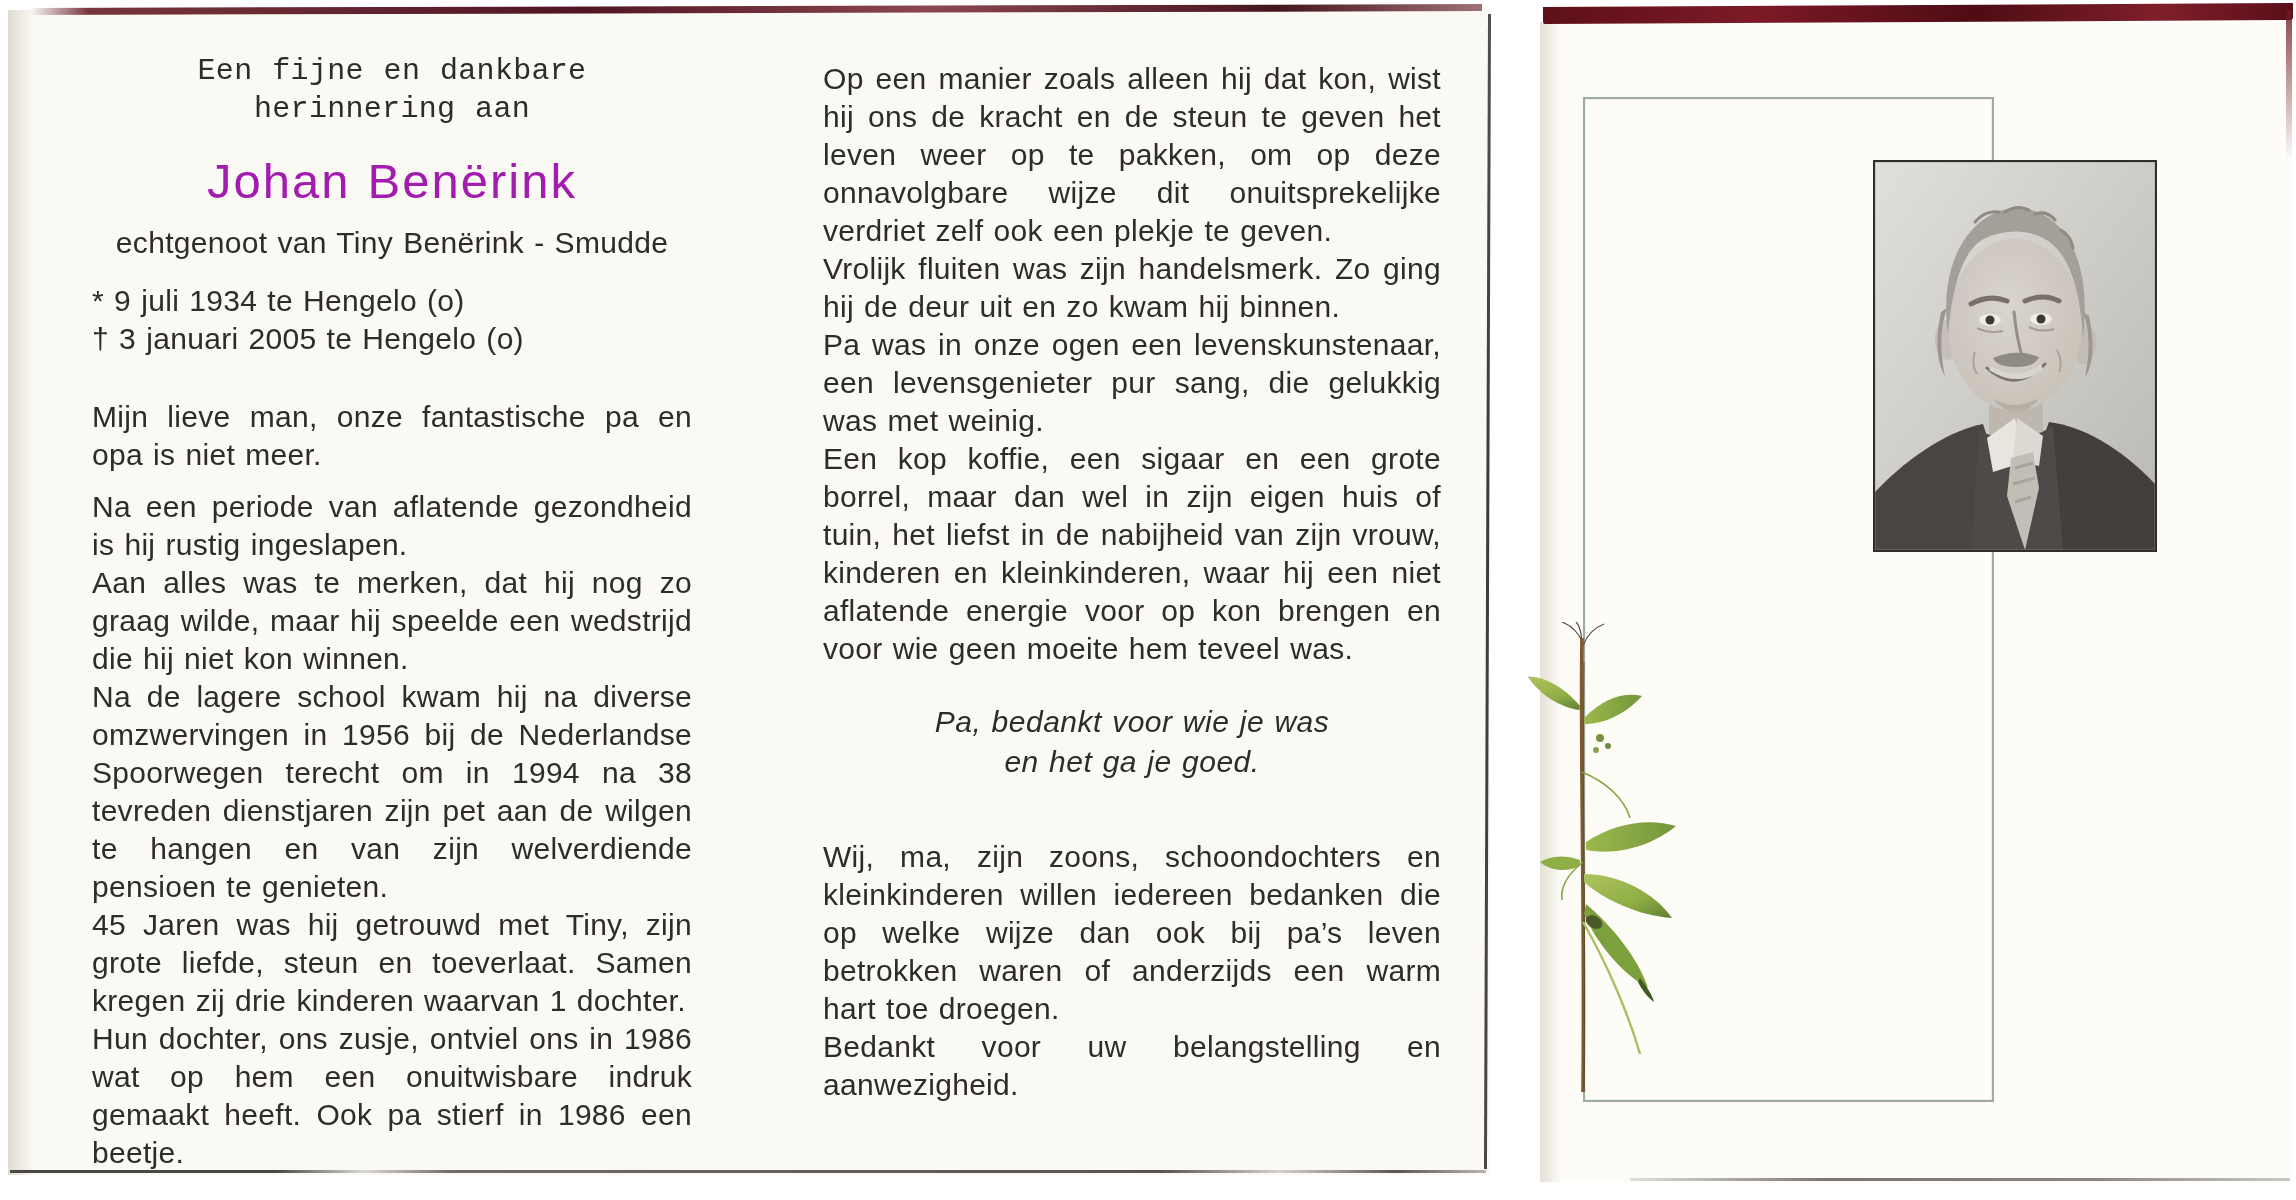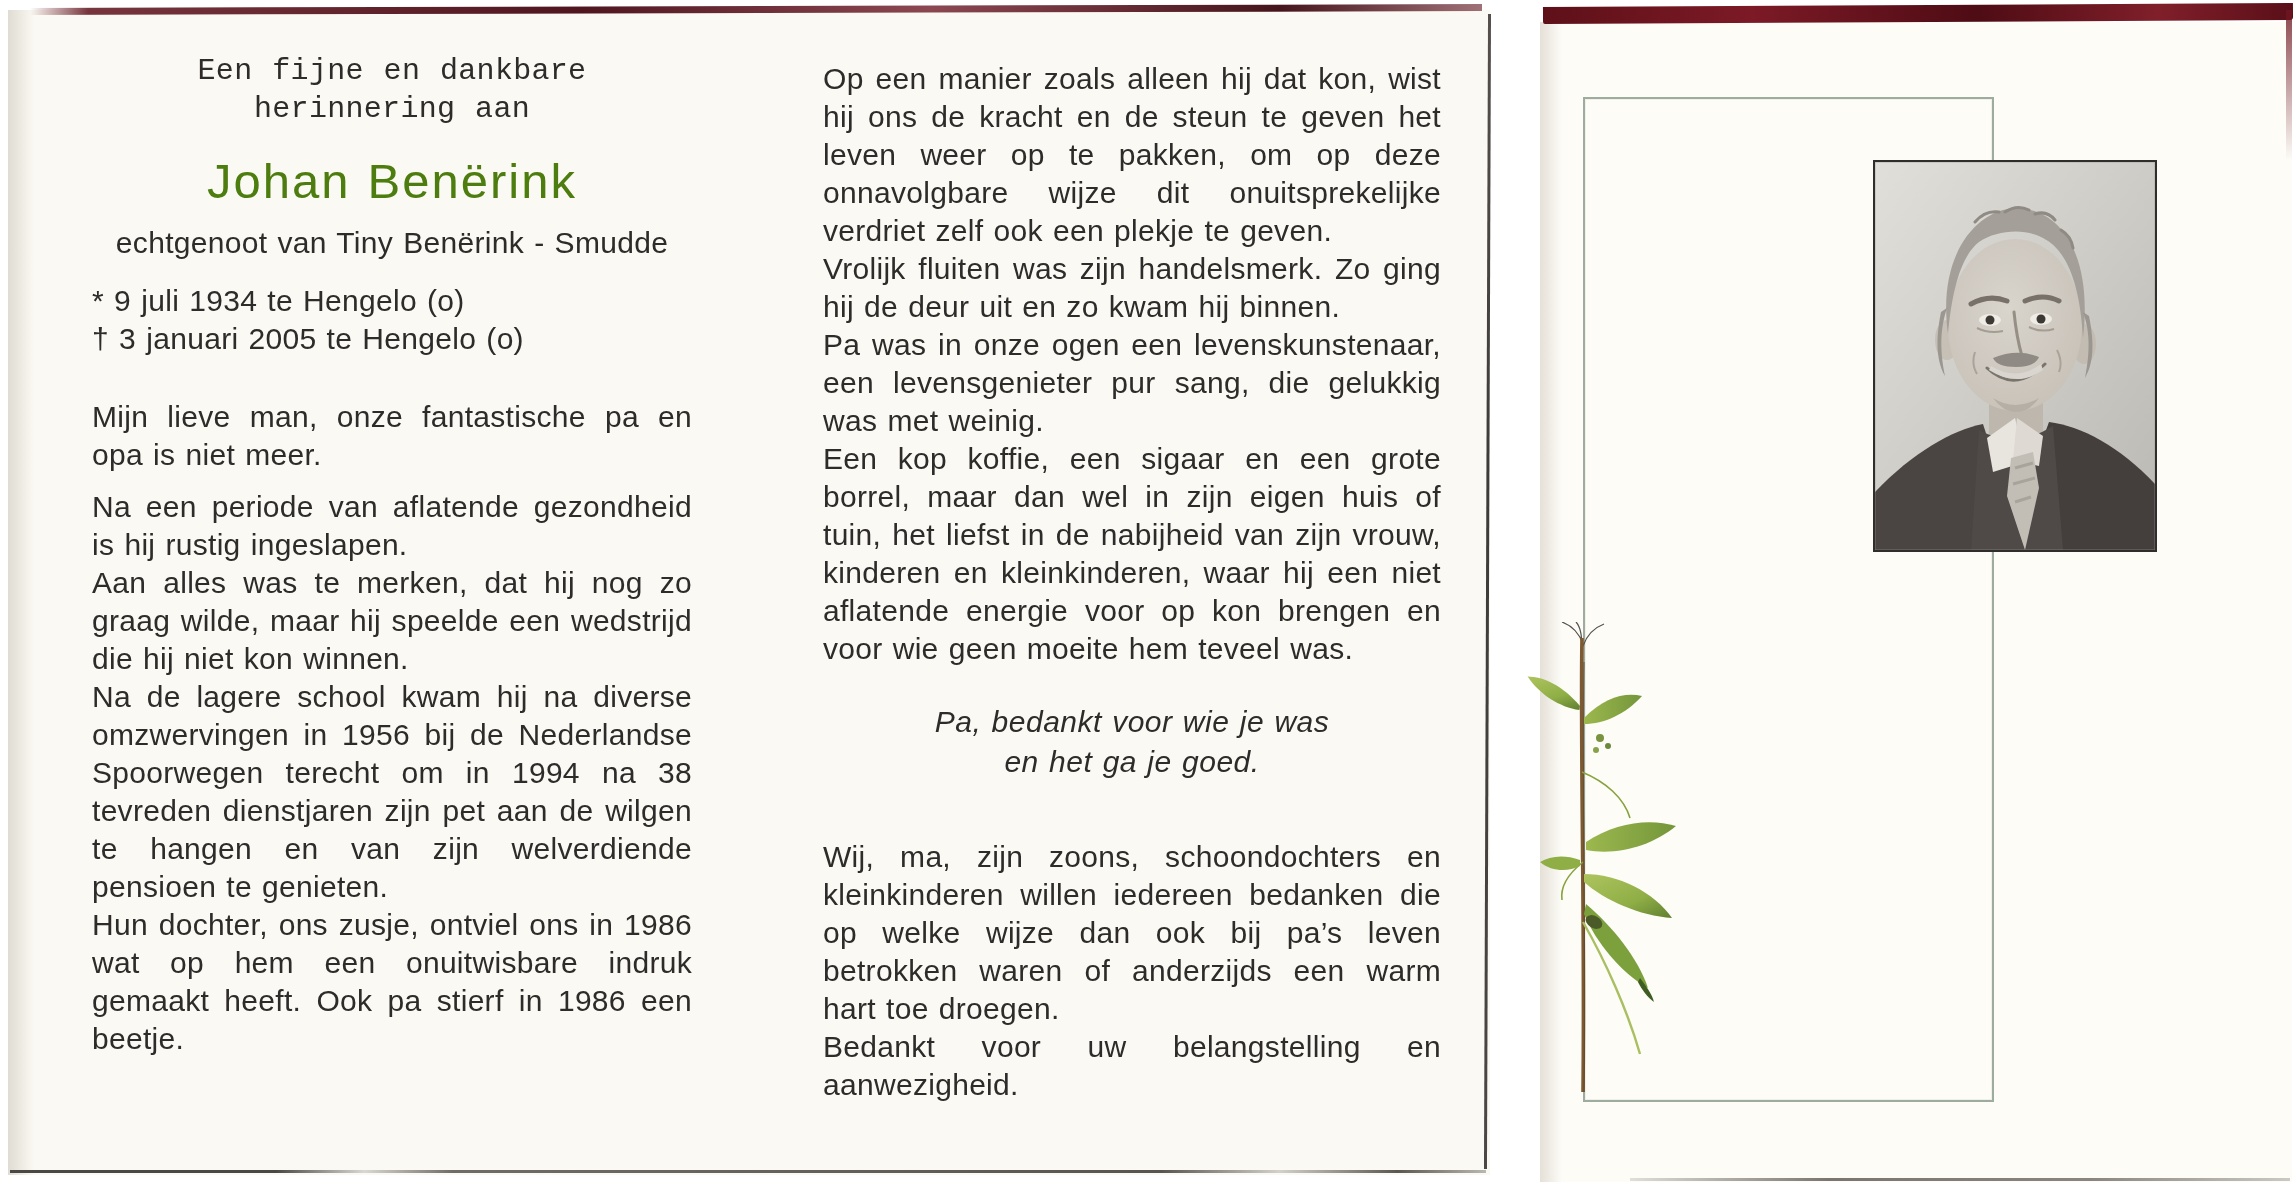--- a/index.html
+++ b/index.html
@@ -31,21 +31,21 @@
   }
   .page-left .edge-bottom{
     position:absolute;left:2px;top:1160px;width:1476px;height:3px;
     background:linear-gradient(90deg,#4a4845 0%,#4a4845 18%,rgba(120,116,110,.25) 24%,
       #6f6b66 30%,#58544f 78%,rgba(120,116,110,.3) 86%,#5a5650 94%,rgba(90,86,80,.4) 100%);
   }
   .textcol{position:absolute;font-size:30px;line-height:38px;letter-spacing:.3px;word-spacing:1.5px;}
   .col1{left:84px;top:30px;width:600px;}
   .col2{left:815px;top:50px;width:618px;}
   .intro{text-align:center;margin:12px 0 0;font-family:Liberation Mono, monospace;}
-  .deceased-name{font-size:49px;line-height:54px;letter-spacing:2px;text-align:center;margin:26px 0 0;color:#4d7c0f;}
+  .deceased-name{font-size:49px;line-height:54px;letter-spacing:2px;text-align:center;margin:26px 0 0;color:#a21caf;}
   .relation{text-align:center;margin:16px 0 0;}
   .dates{margin:20px 0 0;}
   .para{text-align:justify;margin:0;}
   .gap-top{margin-top:14px;}
   .body-start{margin-top:40px;}
   .open-gap{margin-bottom:0;}
   .quote{font-style:italic;text-align:center;margin-top:34px;line-height:40px;letter-spacing:.5px;}
   .closing{margin-top:56px;}
   
   .page-right{
@@ -95,20 +95,21 @@
     <p class="deceased-name">Johan Benërink</p>
     <p class="relation">echtgenoot van Tiny Benërink - Smudde</p>
     <div class="dates">
       <div>* 9 juli 1934 te Hengelo (o)</div>
       <div>† 3 januari 2005 te Hengelo (o)</div>
     </div>
     <p class="para body-start">Mijn lieve man, onze fantastische pa en opa is niet meer.</p>
     <p class="para gap-top">Na een periode van aflatende gezondheid is hij rustig ingeslapen.</p>
     <p class="para">Aan alles was te merken, dat hij nog zo graag wilde, maar hij speelde een wedstrijd die hij niet kon winnen.</p>
     <p class="para">Na de lagere school kwam hij na diverse omzwervingen in 1956 bij de Nederlandse Spoorwegen terecht om in 1994 na 38 tevreden dienstjaren zijn pet aan de wilgen te hangen en van zijn welverdiende pensioen te genieten.</p>
+    <p class="para">45 Jaren was hij getrouwd met Tiny, zijn grote liefde, steun en toeverlaat. Samen kregen zij drie kinderen waarvan 1 dochter.</p>
     <p class="para">Hun dochter, ons zusje, ontviel ons in 1986 wat op hem een onuitwisbare indruk gemaakt heeft. Ook pa stierf in 1986 een beetje.</p>
   </div>
 
   <div class="textcol col2">
     <p class="para open-gap">Op een manier zoals alleen hij dat kon, wist hij ons de kracht en de steun te geven het leven weer op te pakken, om op deze onnavolgbare wijze dit onuitsprekelijke verdriet zelf ook een plekje te geven.</p>
     <p class="para">Vrolijk fluiten was zijn handelsmerk. Zo ging hij de deur uit en zo kwam hij binnen.</p>
     <p class="para">Pa was in onze ogen een levenskunstenaar, een levensgenieter pur sang, die gelukkig was met weinig.</p>
     <p class="para">Een kop koffie, een sigaar en een grote borrel, maar dan wel in zijn eigen huis of tuin, het liefst in de nabijheid van zijn vrouw, kinderen en kleinkinderen, waar hij een niet aflatende energie voor op kon brengen en voor wie geen moeite hem teveel was.</p>
     <div class="quote">
       <div>Pa, bedankt voor wie je was</div>

